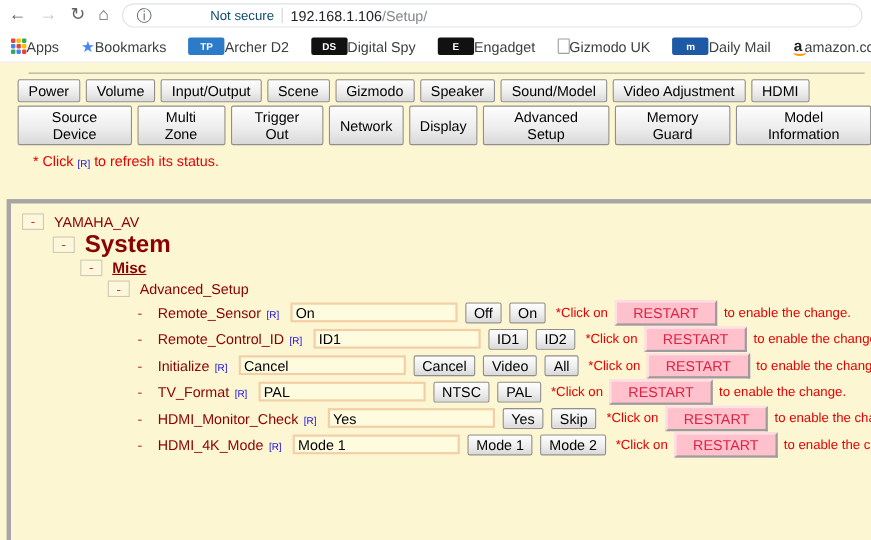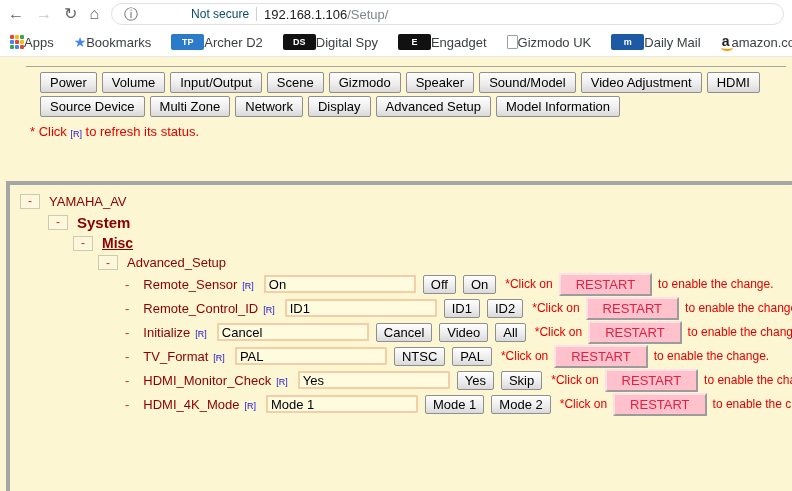--- a/index.html
+++ b/index.html
@@ -34,38 +34,38 @@
 
   
   .content { position:absolute; top:57px; left:0; right:0; bottom:0; background:var(--page-bg); }
   .pgheader { display:flex; align-items:center; gap:20px; padding:13px 0 0 28px; }
   .pgtitle { font-size:24px; font-weight:bold; color:var(--title); white-space:nowrap; }
   .win { font-family:inherit; font-size:13px; color:#000; cursor:pointer;
          background:linear-gradient(#fefefe,#ececec 60%,#d9d9d9);
          border:1px solid #8f8f8f; border-radius:2px; padding:3px 9px; }
   .topmenu { padding:4px 11px; }
   .rule { border:none; border-top:1px solid #a5a59a; margin:9px 6px 5px 26px; }
-  .tabrow { display:flex; gap:5px; padding-left:40px; margin-top:3px; }
+  .tabrow { display:flex; gap:5px; padding-left:16px; margin-top:3px; }
   .tabbtn { padding:2px 9px; }
   .refresh { margin:7px 0 0 30px; color:var(--note-red); font-size:13px; }
   .rb { color:var(--r-blue); font-size:9px; position:relative; top:1px; }
 
   
   .treebox { position:absolute; left:6px; top:124px; right:-12px; bottom:-12px;
              border:4px solid var(--container-border); background:var(--page-bg); padding-top:6px; }
   .trow { display:flex; align-items:center; color:var(--tree-text); }
   .nbox { width:20px; height:15px; border:1px solid #cfc9ae; background:rgba(255,255,255,0.25);
           display:inline-flex; align-items:center; justify-content:center;
           color:#c03020; font-size:12px; margin-right:9px; flex:none; cursor:pointer; }
   .t0 { padding-left:10px; height:20px; }
   .t1 { padding-left:38px; height:22px; }
   .t2 { padding-left:63px; height:20px; }
   .t3 { padding-left:88px; height:19px; }
   .n0,.n3 { font-size:13px; }
-  .n1 { font-size:15px; font-weight:bold; }
+  .n1 { font-size:22px; font-weight:bold; }
   .n2 { font-size:14px; font-weight:bold; text-decoration:underline; cursor:pointer; }
 
   .srow { height:24px; display:flex; align-items:center; padding-left:115px; white-space:nowrap; }
   .dash { color:#c03020; font-size:13px; margin-right:14px; }
   .sname { color:var(--tree-text); font-size:13px; }
   .srow .rb { margin-left:5px; top:2px; }
   .sval { width:152px; height:18px; margin-left:10px; font-family:inherit; font-size:13px; color:#000;
           background:var(--input-bg); border:2px solid var(--input-border); padding:0 3px; }
   .sbtn { margin-left:7px; padding:1px 7px; }
   .np { color:var(--note-red); font-size:12px; margin-left:9px; }
@@ -143,23 +143,25 @@
       <button class="win tabbtn">Scene</button>
       <button class="win tabbtn">Gizmodo</button>
       <button class="win tabbtn">Speaker</button>
       <button class="win tabbtn">Sound/Model</button>
       <button class="win tabbtn">Video Adjustment</button>
       <button class="win tabbtn">HDMI</button>
     </div>
   <div class="tabrow">
       <button class="win tabbtn">Source Device</button>
       <button class="win tabbtn">Multi Zone</button>
+      <button class="win tabbtn">Trigger Out</button>
       <button class="win tabbtn">Network</button>
       <button class="win tabbtn">Display</button>
       <button class="win tabbtn">Advanced Setup</button>
+      <button class="win tabbtn">Memory Guard</button>
       <button class="win tabbtn">Model Information</button>
     </div>
   <div class="refresh"><span>* Click </span><span class="rb">[R]</span><span> to refresh its status.</span></div>
 
   <div class="treebox">
     <div id="tree-nodes">
         <div class="trow t0">
     <span class="nbox">-</span>
     <span class="nlabel n0">YAMAHA_AV</span>
   </div>

